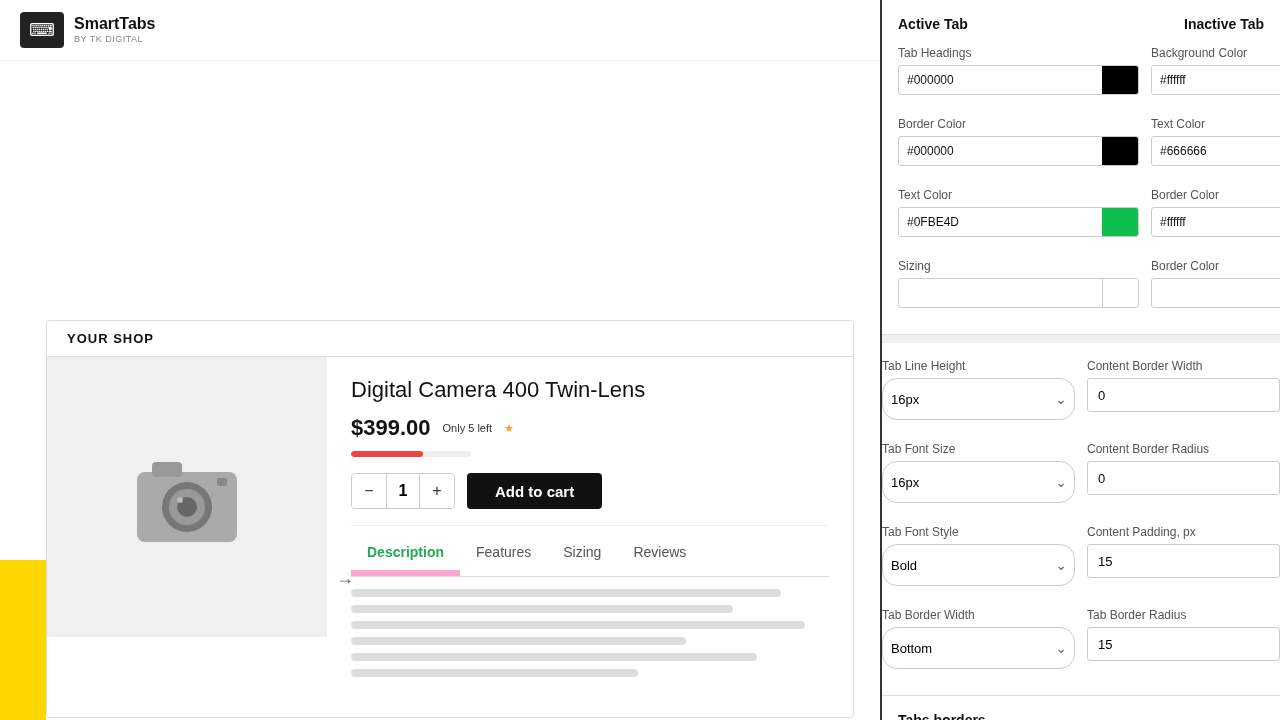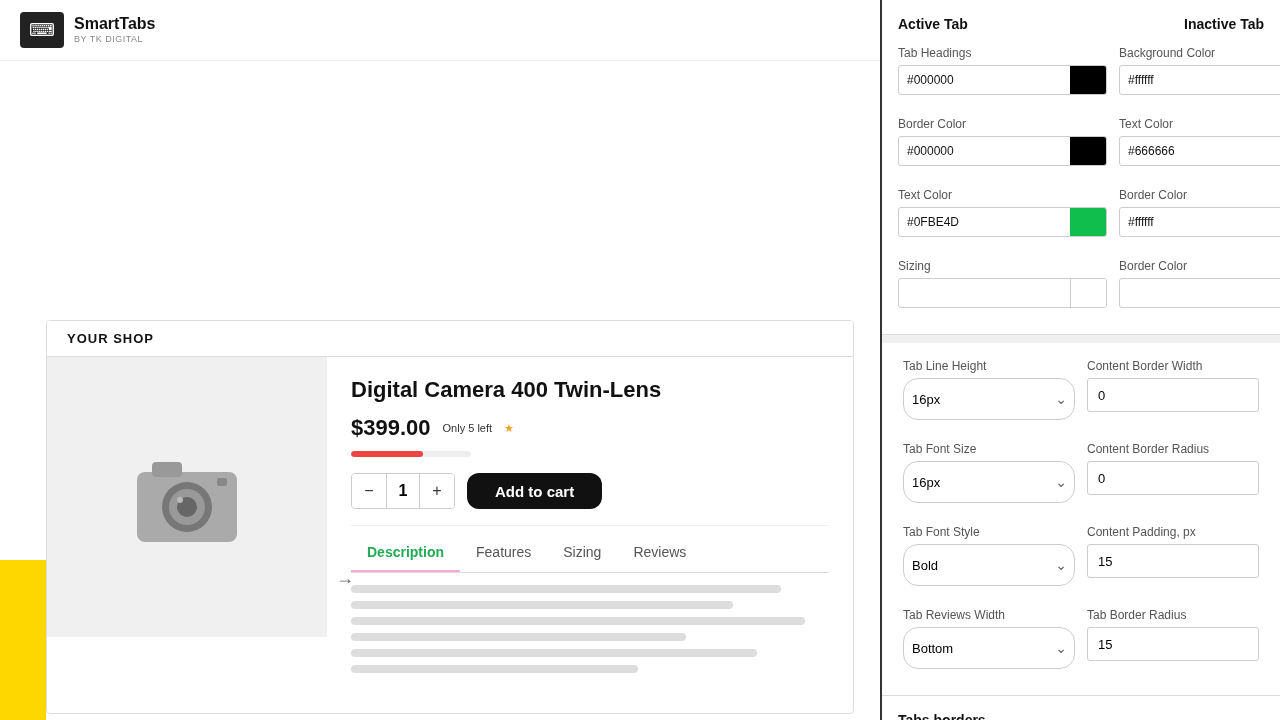--- a/index.html
+++ b/index.html
@@ -157,21 +157,21 @@
       align-items: center;
       justify-content: center;
       height: 280px;
     }
     .product-details {
       flex: 1;
       padding: 20px 24px;
     }
     .product-title {
       font-size: 22px;
-      font-weight: 700;
+      font-weight: 400;
       color: #111;
       margin-bottom: 12px;
       line-height: 1.2;
     }
     .price-row {
       display: flex;
       align-items: center;
       gap: 12px;
       margin-bottom: 10px;
     }
@@ -234,21 +234,21 @@
       align-items: center;
       justify-content: center;
       font-weight: 600;
       border-left: 1px solid #ccc;
       border-right: 1px solid #ccc;
     }
     .add-to-cart-btn {
       background: #111;
       color: #fff;
       border: none;
-      border-radius: 12px;
+      border-radius: 4px;
       padding: 8px 28px;
       font-size: 15px;
       font-weight: 600;
       cursor: pointer;
       height: 36px;
     }
     .divider-line {
       width: 100%;
       height: 1px;
       background: #eee;
@@ -264,21 +264,21 @@
     }
     .tab-item {
       padding: 10px 16px;
       font-size: 14px;
       cursor: pointer;
       color: #555;
       border-bottom: 2px solid transparent;
     }
     .tab-item.active {
       color: #22aa55;
-      border-bottom: 2px solid #f9a8d4;
+      border-bottom: 6px solid #f9a8d4;
       font-weight: 600;
     }
 
     
     .content-lines {
       padding: 12px 0;
     }
     .content-line {
       height: 8px;
       background: #ddd;
@@ -334,20 +334,21 @@
       color: #555;
       margin-bottom: 5px;
     }
     .color-input-row {
       display: flex;
       align-items: center;
       border: 1px solid #ccc;
       border-radius: 3px;
       overflow: hidden;
       height: 30px;
+      gap: 32px;
     }
     .color-hex-input {
       flex: 1;
       border: none;
       padding: 0 8px;
       font-size: 12px;
       color: #111;
       outline: none;
       background: #fff;
     }
@@ -361,21 +362,21 @@
     
     .two-col {
       display: grid;
       grid-template-columns: 1fr 1fr;
       gap: 12px;
     }
 
     
     .settings-section-2 {
       background: #fff;
-      padding: 16px 21px;
+      padding: 16px 0;
       border-bottom: 1px solid #ddd;
     }
 
     
     .select-input {
       width: 100%;
       height: 42px;
       border: 1px solid #ccc;
       border-radius: 15px;
       padding: 0 8px;
@@ -652,21 +653,21 @@
           </select>
         </div>
       </div>
 
       <div class="setting-group">
         <div class="setting-label">Content Padding, px</div>
         <input type="text" class="text-input-field" value="15" style="">
       </div>
 
       <div class="setting-group">
-        <div class="setting-label">Tab Reviews Width</div>
+        <div class="setting-label">Tab Border Width</div>
         <div class="select-wrapper">
           <select class="select-input">
             <option>Bottom</option>
             <option>All</option>
             <option>None</option>
           </select>
         </div>
       </div>
 
       <div class="setting-group">

